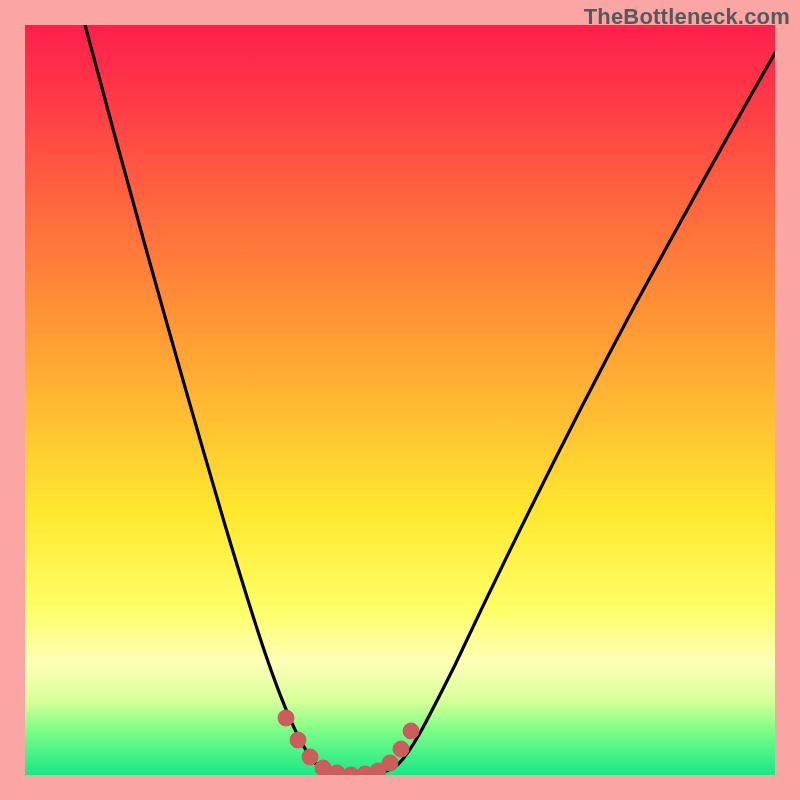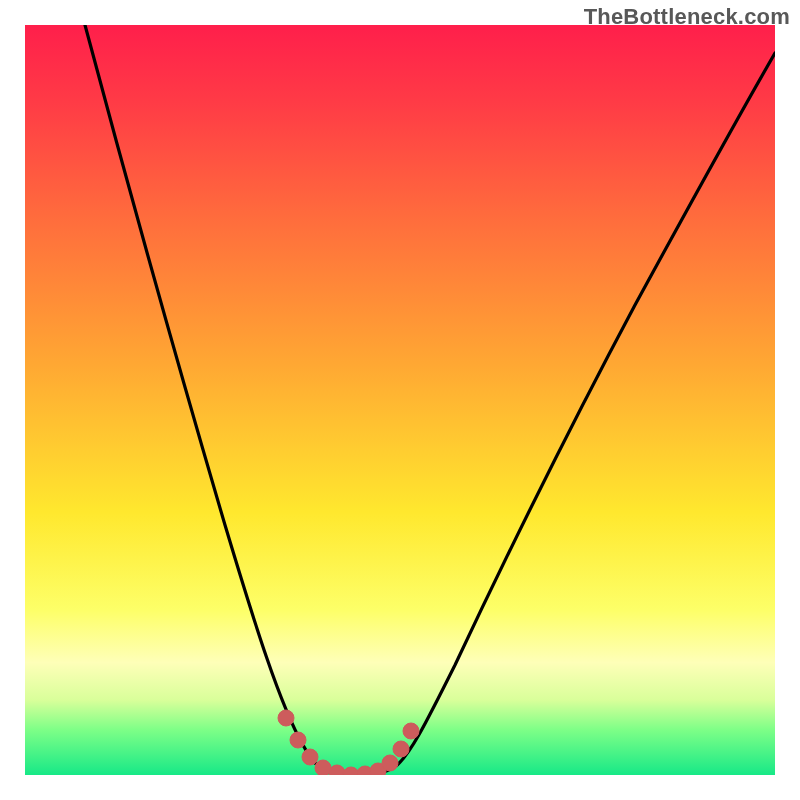--- a/index.html
+++ b/index.html
@@ -8,21 +8,21 @@
     width: 800px;
     height: 800px;
     background: #000;
     overflow: hidden;
     font-family: Arial, Helvetica, sans-serif;
   }
   .frame {
     position: relative;
     width: 800px;
     height: 800px;
-    background: #ffffff;
+    background: #fca5a5;
   }
   .watermark {
     position: absolute;
     top: 4px;
     right: 10px;
     font-size: 22px;
     font-weight: 600;
     color: #585858;
     letter-spacing: 0.2px;
     z-index: 5;

